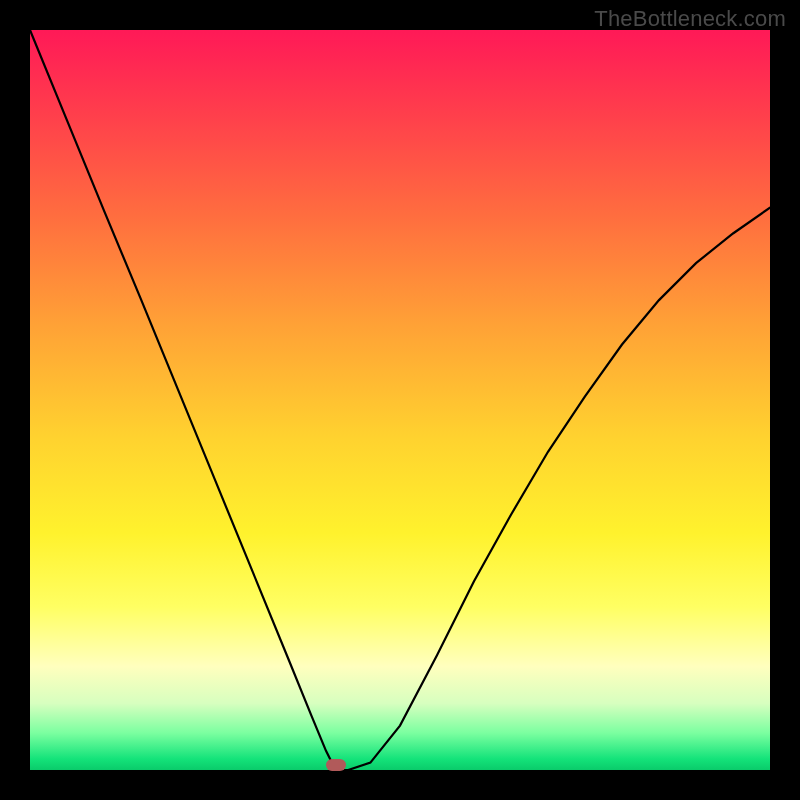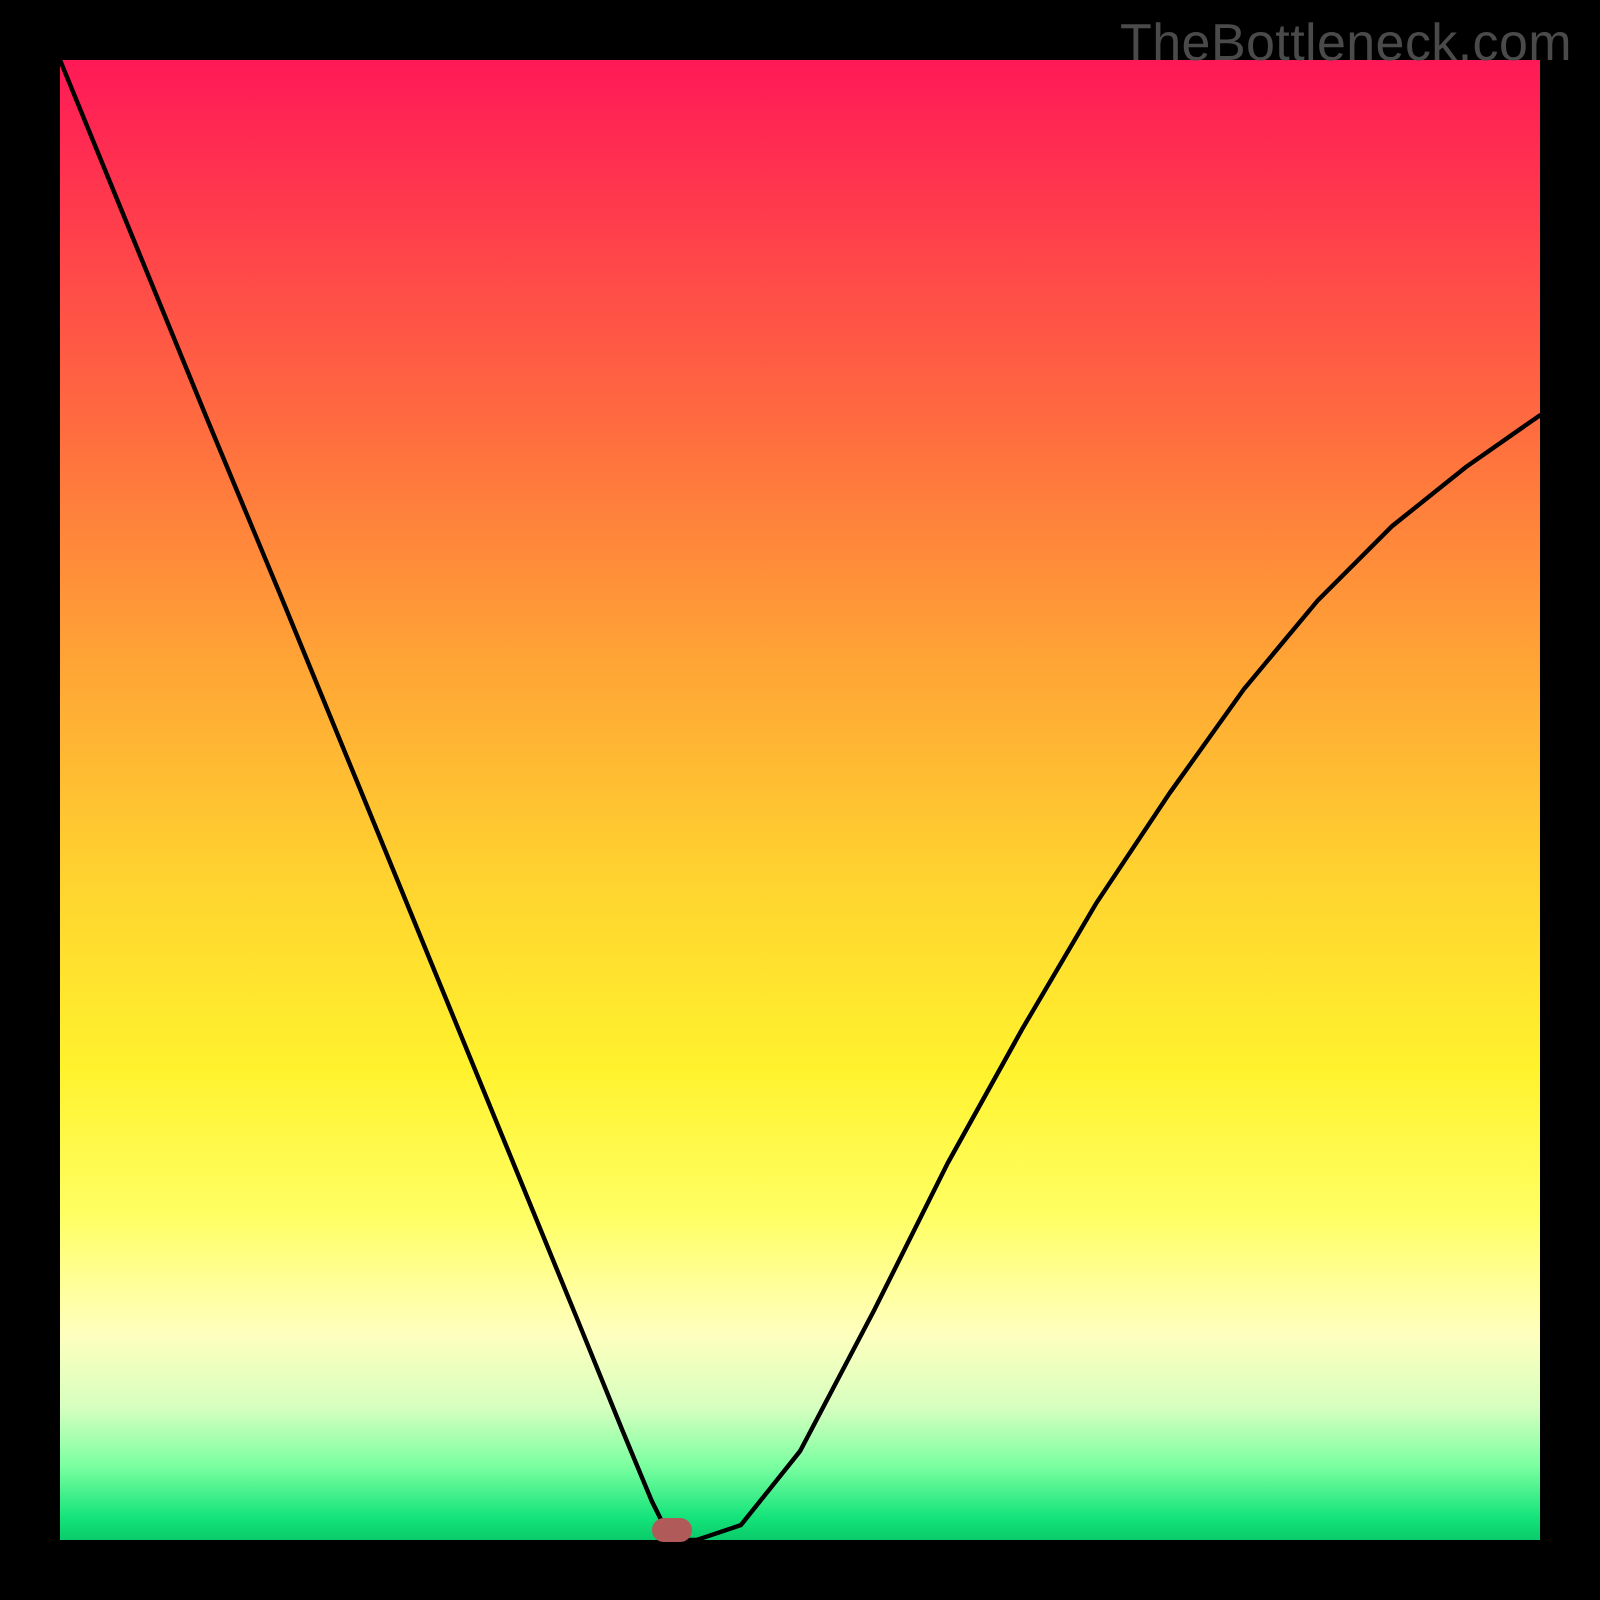--- a/index.html
+++ b/index.html
@@ -15,21 +15,21 @@
     position: relative;
     width: 800px;
     height: 800px;
     background: #000;
   }
   .watermark {
     position: absolute;
     top: 6px;
     right: 14px;
     color: #4a4a4a;
-    font-size: 26px;
+    font-size: 22px;
     font-weight: 400;
     letter-spacing: 0.2px;
     z-index: 10;
   }
   .plot-area {
     position: absolute;
     left: 30px;
     top: 30px;
     width: 740px;
     height: 740px;

